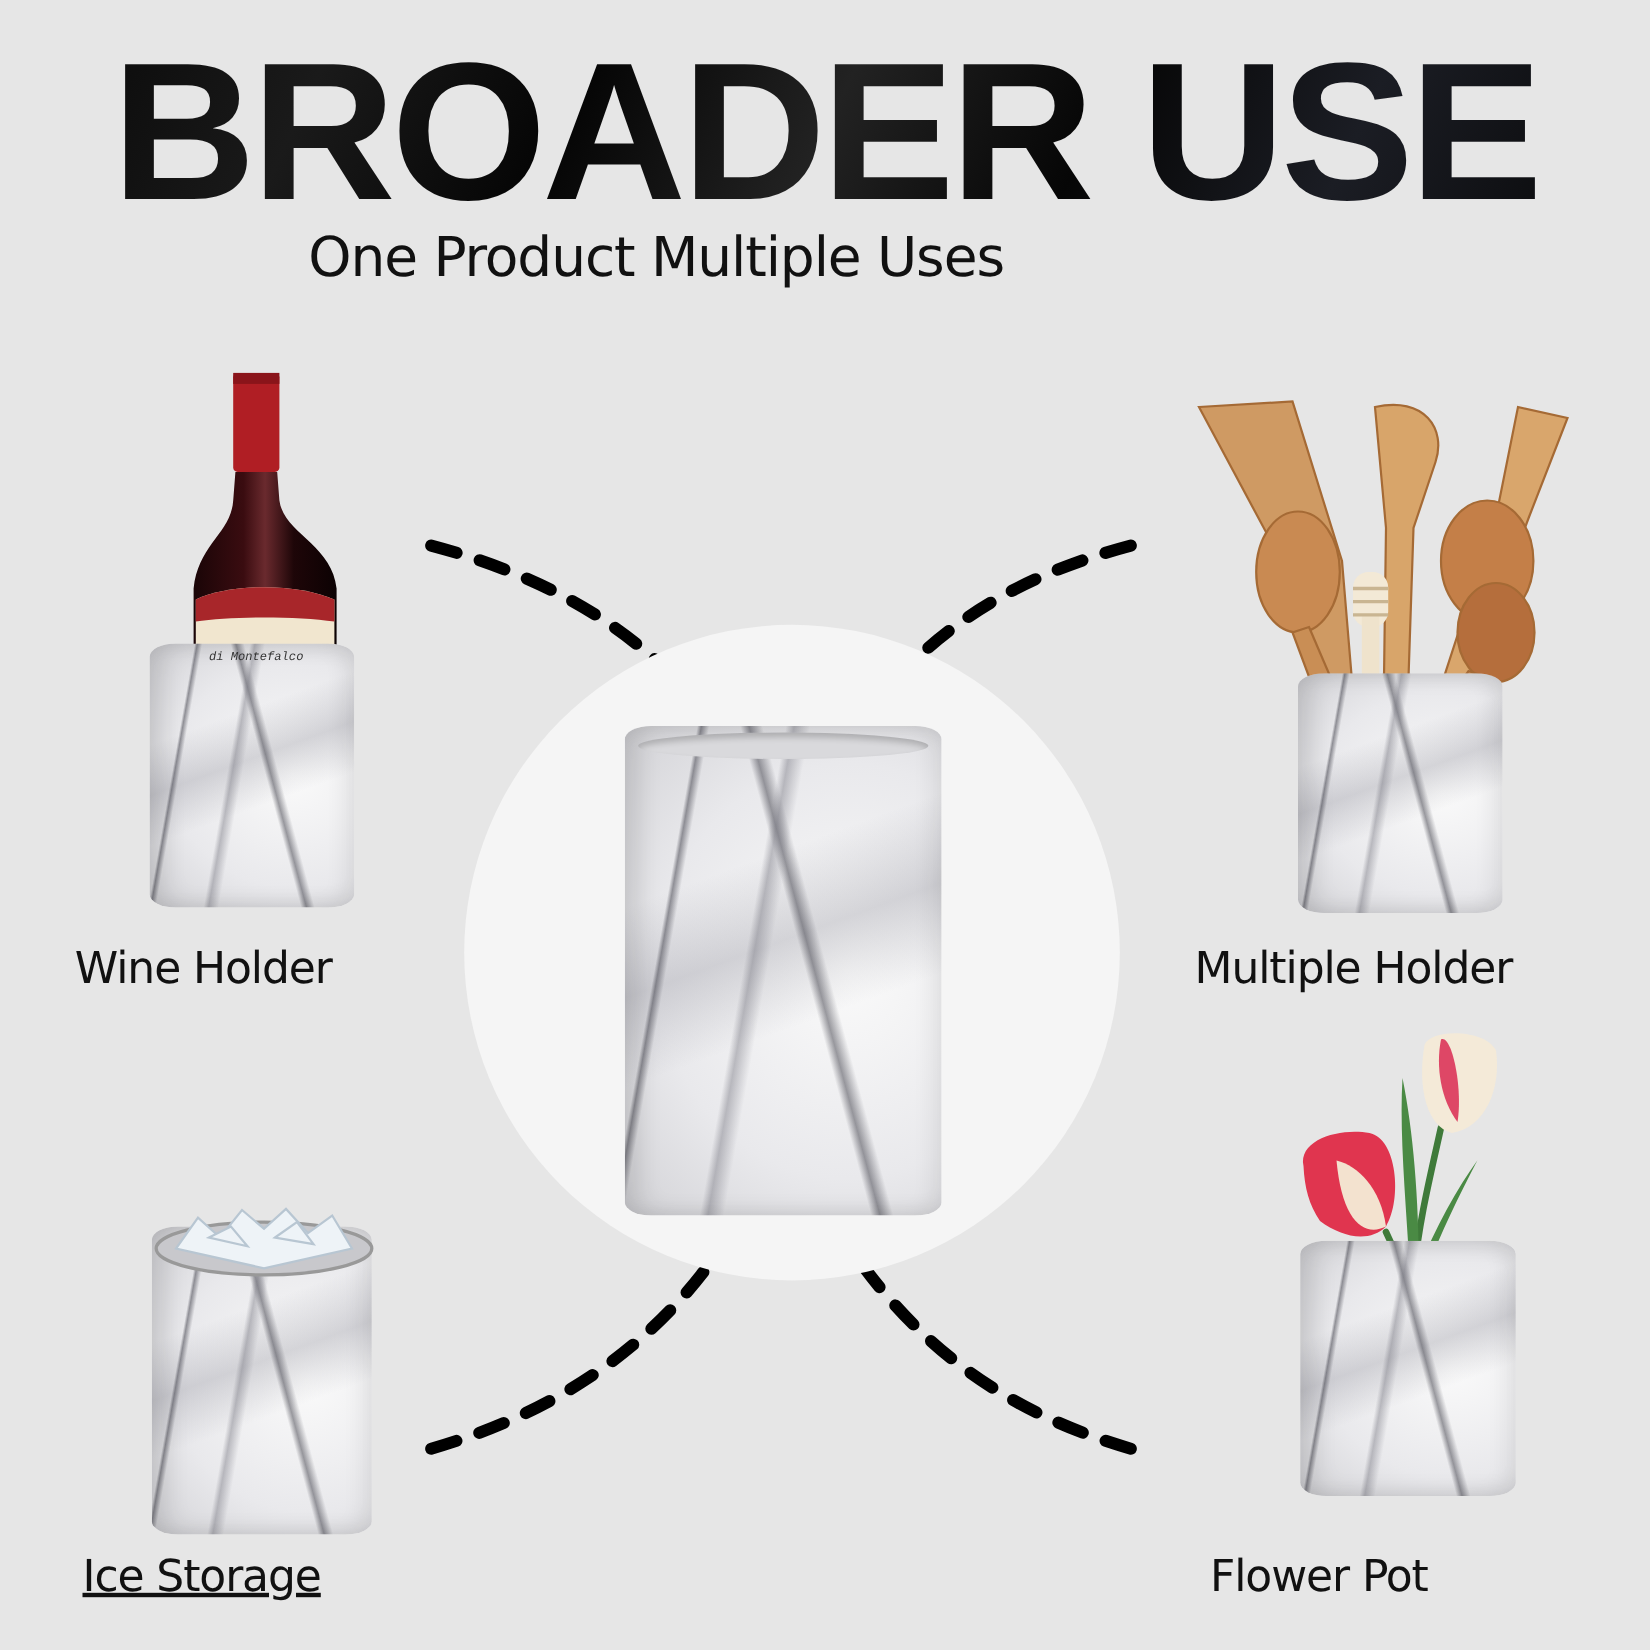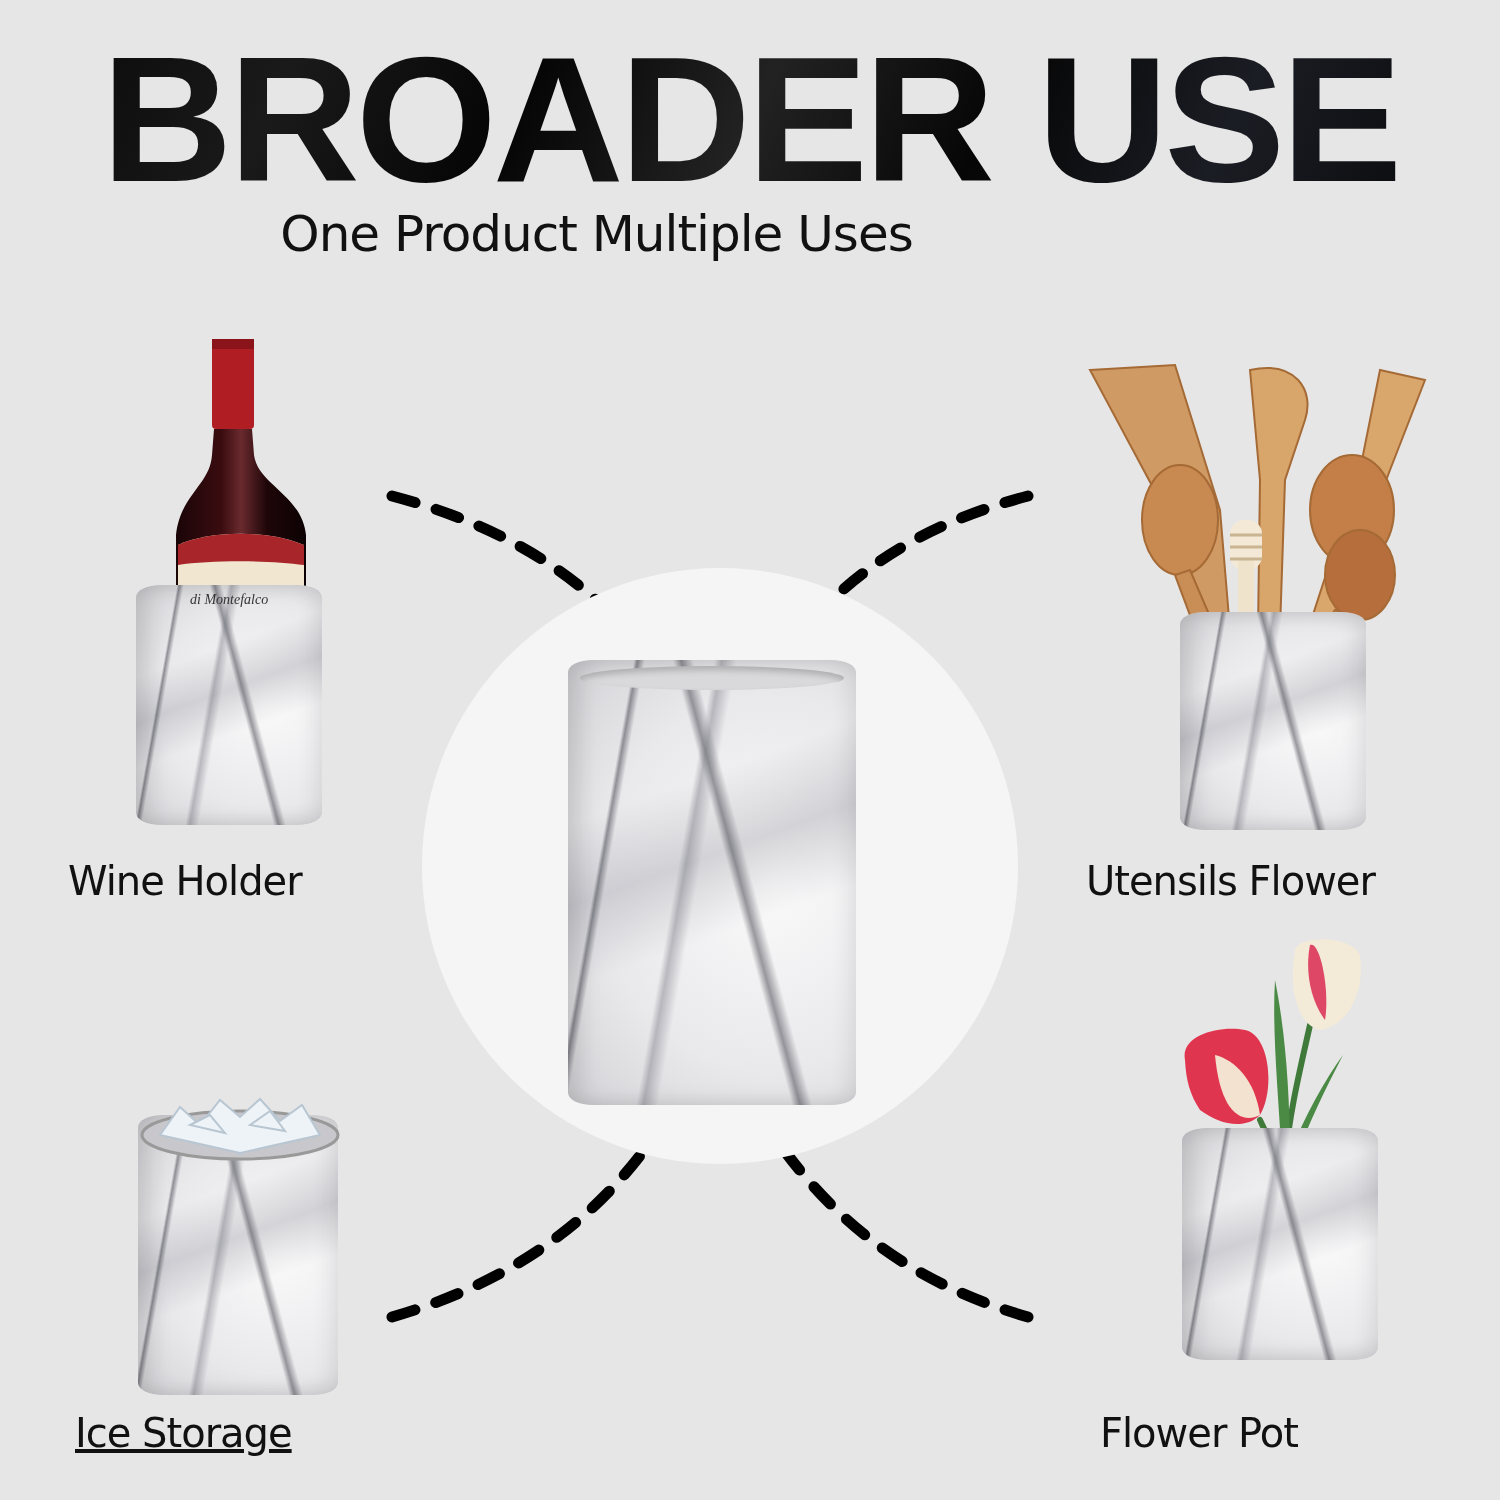--- a/index.html
+++ b/index.html
@@ -53,21 +53,21 @@
           <stop offset="1" stop-color="#0c0203"></stop>
       </linearGradient>
     </defs>
     <rect x="82" y="4" width="42" height="90" rx="4" fill="#b01e24"></rect>
     <rect x="82" y="4" width="42" height="10" fill="#8a141a"></rect>
     <path d="M84 94 L122 94 L124 120 C 128 150 172 160 176 200 L176 260 L46 260 L46 200 C 50 160 80 150 82 120 Z" fill="url(#glass)"></path>
     <path d="M48 210 C 80 195 140 195 174 210 L174 255 L48 255 Z" fill="#f1e6cf"></path>
     <path d="M48 210 C 80 195 140 195 174 210 L174 230 C 140 225 80 225 48 230 Z" fill="#a8262a"></path>
   </svg>
   <div class="abs marble" style="left:6px; top:250px; width:186px; height:240px;"></div>
-  <div class="abs" style="left:60px; top:257px; font-family:Liberation Serif, serif; font-style:italic; font-size:14px; color:#333;">
+  <div class="abs" style="left:60px; top:257px; font-family:Liberation Mono, monospace; font-style:italic; font-size:11px; color:#333;">
     <span>di Montefalco</span>
   </div>
 </div>
 <div class="abs label" style="left:68px; top:858px;">Wine Holder</div>
 
 <div class="abs" style="left:1080px; top:360px; width:380px; height:470px;">
   <svg width="380" height="300">
     <g fill="#c98e55" stroke="#a56a35" stroke-width="2">
       <path d="M10 10 L95 5 L140 150 L150 270 L120 270 L85 150 Z" fill="#cf9a63"></path>
       <path d="M170 10 C 215 0 235 30 225 60 L205 120 L200 270 L178 270 L180 120 Z" fill="#d8a56a"></path>
@@ -79,21 +79,21 @@
       <path d="M270 255 L250 290 L230 285 L255 250 Z"></path>
     </g>
     <g>
       <rect x="150" y="160" width="32" height="50" rx="14" fill="#f3e9d6"></rect>
       <rect x="158" y="200" width="16" height="95" fill="#efe3cc"></rect>
       <path d="M150 175 H182 M150 187 H182 M150 199 H182" stroke="#c9b592" stroke-width="3"></path>
     </g>
   </svg>
   <div class="abs marble" style="left:100px; top:252px; width:186px; height:218px;"></div>
 </div>
-<div class="abs label" style="left:1086px; top:858px;">Utensils Flower</div>
+<div class="abs label" style="left:1086px; top:858px;">Multiple Holder</div>
 
 <div class="abs" style="left:130px; top:1095px; width:220px; height:300px;">
   <div class="abs marble" style="left:8px; top:20px; width:200px; height:280px;"></div>
   <svg width="220" height="70">
     <ellipse cx="110" cy="40" rx="98" ry="24" fill="#c8c8cc" stroke="#999" stroke-width="3"></ellipse>
     <g fill="#eef3f7" stroke="#b8c6d2" stroke-width="2">
       <path d="M30 40 L50 12 L70 30 L90 5 L110 22 L130 4 L150 26 L172 10 L190 40 L110 58 Z"></path>
       <path d="M60 30 L80 20 L95 38 Z M120 30 L140 16 L155 36 Z"></path>
     </g>
   </svg>

